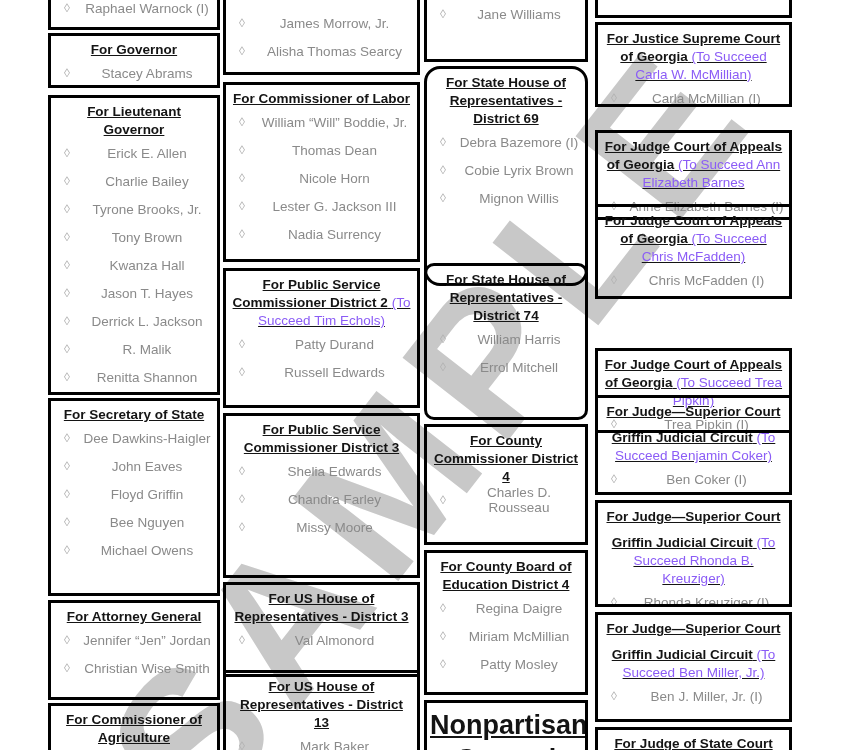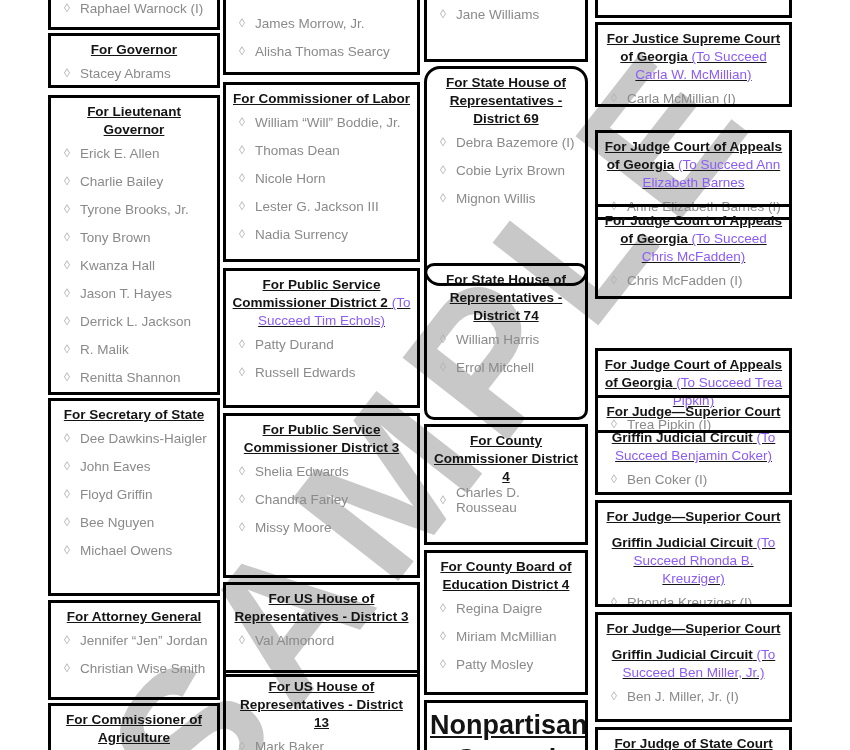--- a/index.html
+++ b/index.html
@@ -61,21 +61,21 @@
     font-size: 13.5px;
   }
   .diamond {
     flex: none;
     width: 26px;
     text-align: center;
     color: #b2b2b2;
     font-size: 12px;
     cursor: pointer;
   }
-  .cand-name { flex: 1; }
+  .cand-name { flex: 1; text-align: center; }
 </style>
 </head>
 <body>
 
 <div id="page">
   <div id="watermark">SAMPLE</div>
   <div class="col" style="left: 48px; width: 172px;">
       <div class="race" style="top: -40px; height: 70px; padding-top: 31px;">
         <div class="candidate">
           <span class="diamond">◊</span>

